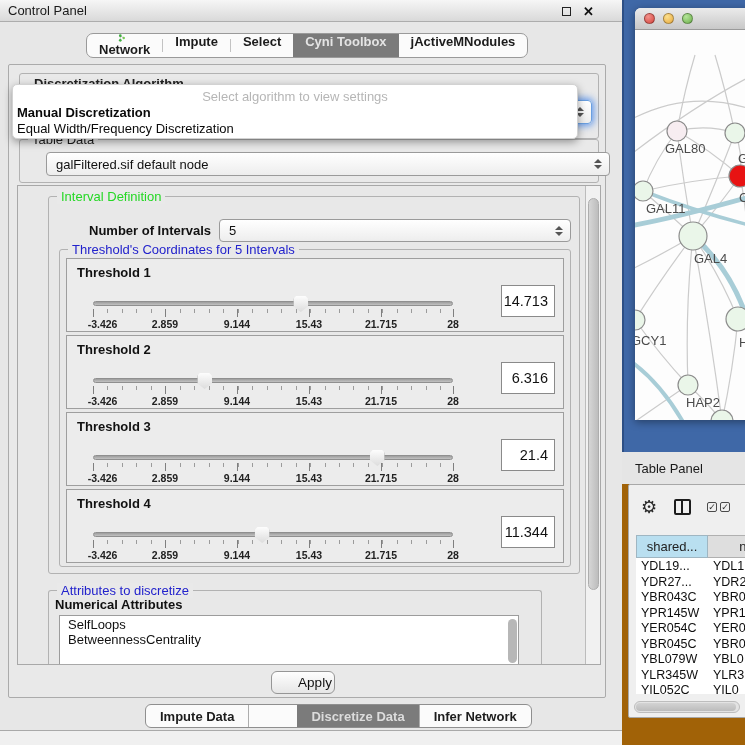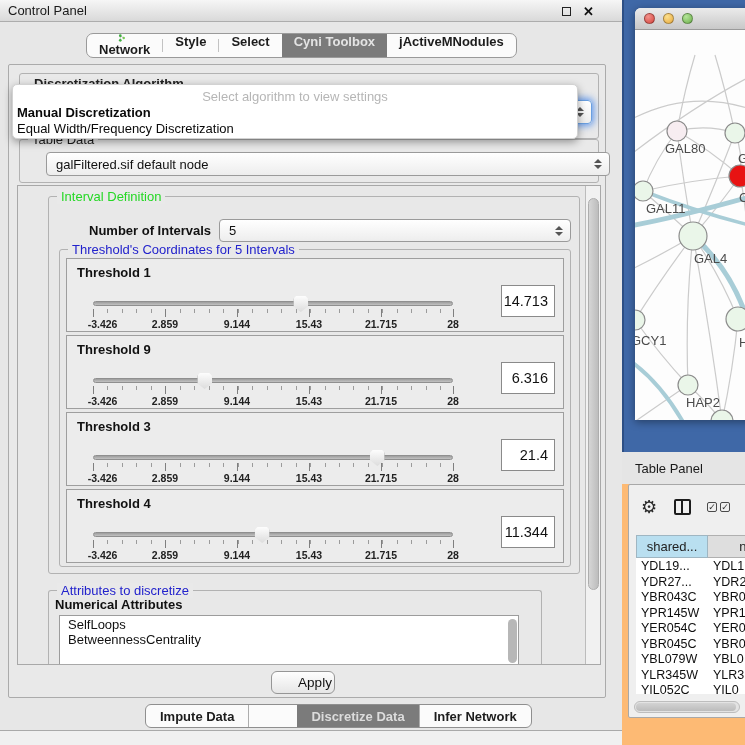--- a/index.html
+++ b/index.html
@@ -1,18 +1,18 @@
 <!DOCTYPE html>
 <html><head>
 <meta charset="utf-8">
 <style>
   * { margin:0; padding:0; box-sizing:border-box; }
   html,body { width:745px; height:745px; overflow:hidden; }
   body { font-family:"Liberation Sans", sans-serif; background:#e7e7e7; }
-  #app { position:relative; width:745px; height:745px; overflow:hidden; background:#fdba74; }
+  #app { position:relative; width:745px; height:745px; overflow:hidden; background:#a16207; }
 
   
   #control-panel { position:absolute; left:0; top:0; width:622px; height:745px; background:#e7e7e7; }
   .cp-titlebar { position:absolute; left:0; top:0; width:622px; height:22px;
     background:linear-gradient(#f6f6f6,#d9d9d9); border-bottom:1px solid #adadad;
     display:flex; align-items:center; font-size:13px; color:#1a1a1a; padding-left:8px; }
   .tb-icons { position:absolute; right:28px; top:0; height:22px; display:flex; align-items:center; gap:12px; }
   .float-ic { width:9px; height:9px; border:1.5px solid #222; }
   .close-ic { font-size:13px; font-weight:bold; color:#111; line-height:1; }
 
@@ -168,21 +168,21 @@
           <line x1="4" y1="3" x2="4" y2="11" stroke="#9a9a9a" stroke-width="1"></line>
           <line x1="4" y1="3" x2="10" y2="7" stroke="#9a9a9a" stroke-width="1"></line>
           <circle cx="4" cy="3" r="2.4" fill="#3fae3f"></circle>
           <circle cx="4" cy="11" r="2.4" fill="#3fae3f"></circle>
           <circle cx="10" cy="7" r="2.1" fill="#77cc55"></circle>
         </svg>
         <span>Network</span>
       </div>
       <div class="tabsep"></div>
       <div class="tab">
-          <span>Style</span>
+          <span>Impute</span>
         </div>
       <div class="tabsep"></div>
       <div class="tab">
           <span>Select</span>
         </div>
       <div class="tab active">
           <span>Cyni Toolbox</span>
         </div>
       <div class="tab">
           <span>jActiveMNodules</span>
@@ -246,21 +246,21 @@
                       <span class="ticklabel" style="left: 20%;">2.859</span>
                       <span class="ticklabel" style="left: 40%;">9.144</span>
                       <span class="ticklabel" style="left: 60%;">15.43</span>
                       <span class="ticklabel" style="left: 80%;">21.715</span>
                       <span class="ticklabel" style="left: 100%;">28</span>
                     </div>
                   </div>
                   <div class="thr-value">14.713</div>
                 </div>
                 <div class="thr-panel" style="top: 85px;">
-                  <div class="thr-title">Threshold 9</div>
+                  <div class="thr-title">Threshold 2</div>
                   <div class="slider">
                     <div class="track"></div>
                     <div class="thumb" style="left: 31%;"></div>
                     <div class="ruler">
                       <div class="majortick" style="left: 0%;"></div>
                       <div class="majortick" style="left: 20%;"></div>
                       <div class="majortick" style="left: 40%;"></div>
                       <div class="majortick" style="left: 60%;"></div>
                       <div class="majortick" style="left: 80%;"></div>
                       <div class="majortick" style="left: 100%;"></div>

